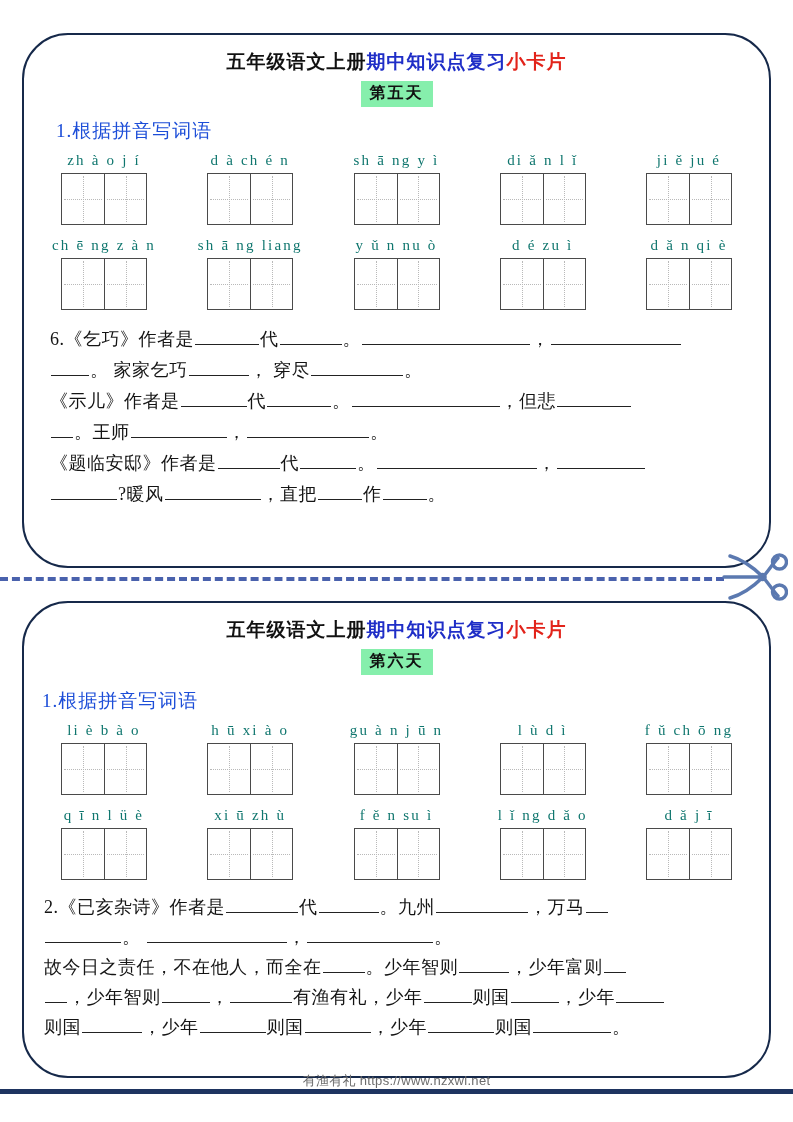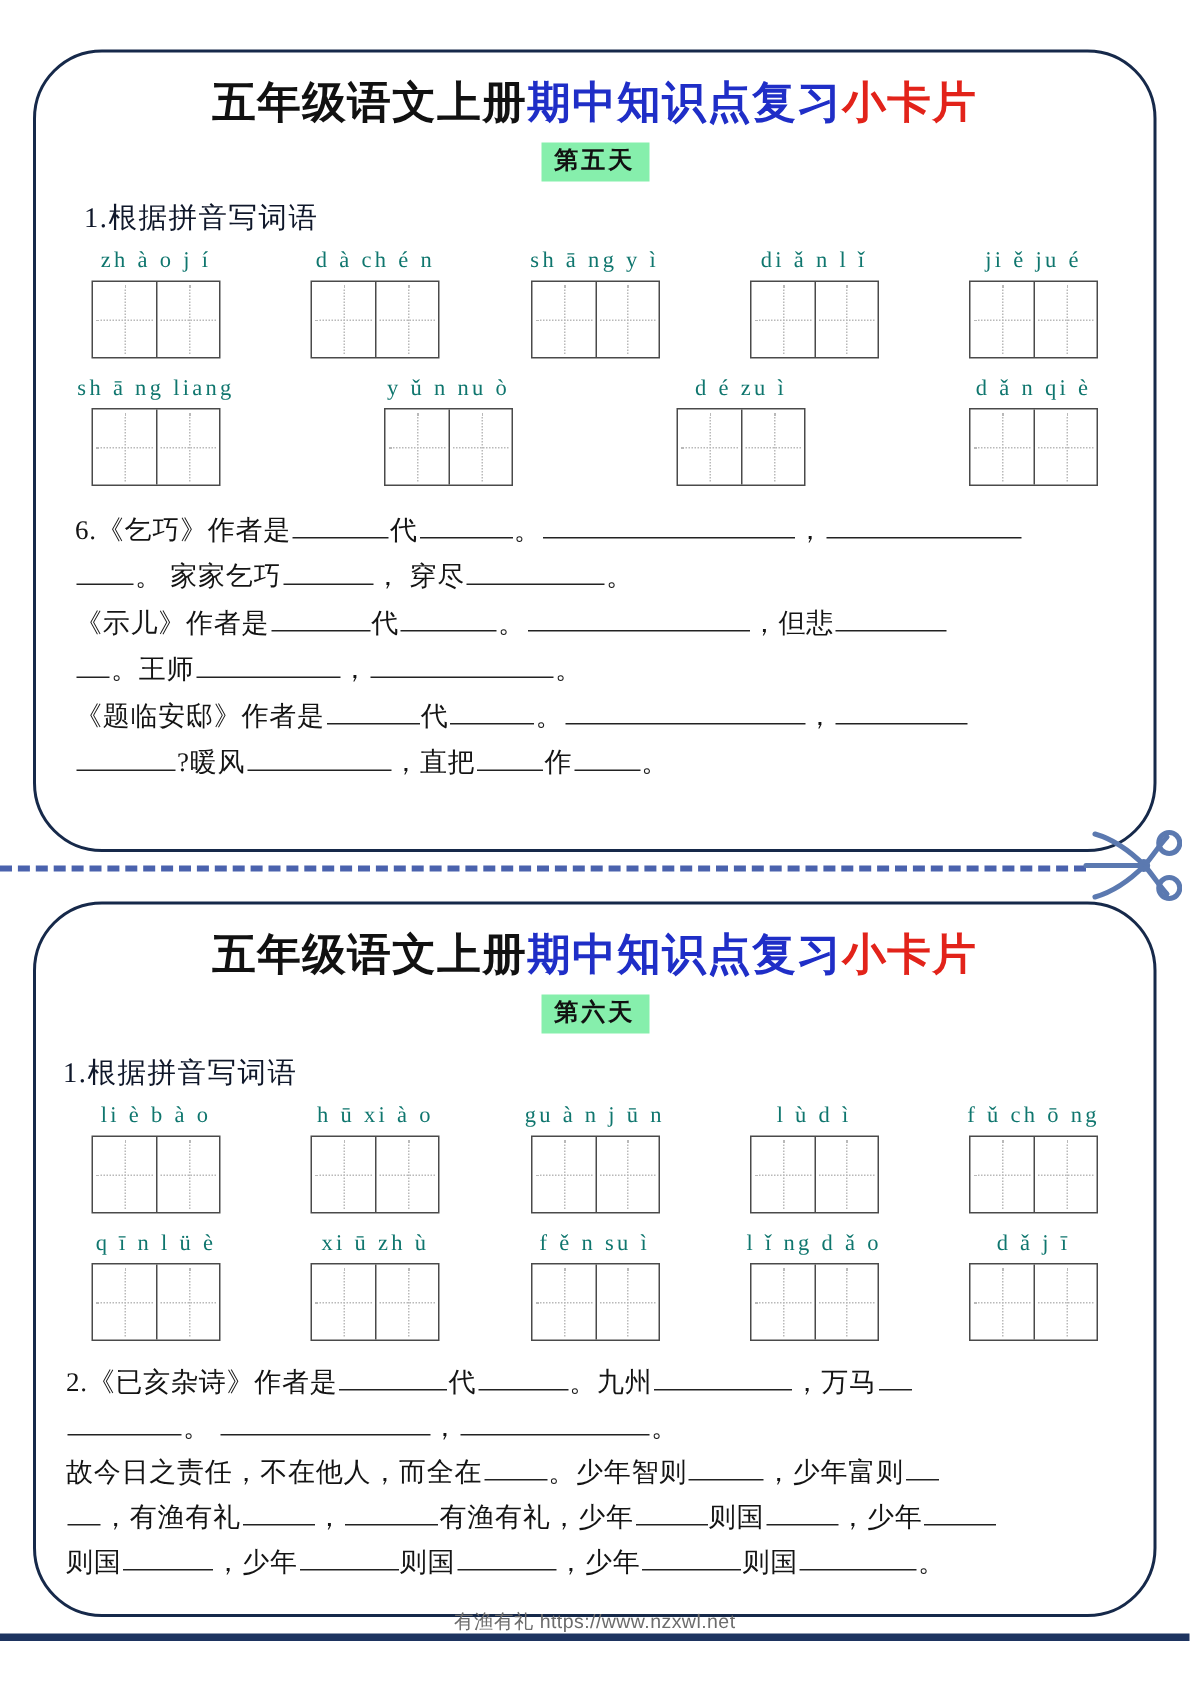--- a/index.html
+++ b/index.html
@@ -32,21 +32,21 @@
     background: #ffffff;
   }
   #card-1 { top: 33px;  height: 535px; }
   #card-2 { top: 601px; height: 477px; }
 
   
   .card-title {
     text-align: center;
     font-family: "Liberation Serif", "DejaVu Serif", serif;
     font-weight: bold;
-    font-size: 29px;
+    font-size: 19px;
     letter-spacing: 1px;
     white-space: nowrap;
     margin-top: 14px;
   }
   .t-black { color: #111111; }
   .t-blue  { color: #1f2ec7; }
   .t-red   { color: #e2231a; }
 
   .day-badge-wrap {
     text-align: center;
@@ -58,21 +58,21 @@
     color: #111111;
     font-weight: bold;
     font-size: 16px;
     padding: 2px 9px 3px 9px;
     letter-spacing: 2px;
   }
 
   
   .sec-head {
     font-size: 19px;
-    color: #0f172a;
+    color: #1d4ed8;
     margin: 11px 0 0 32px;
     letter-spacing: 1px;
   }
   #card-2 .sec-head { margin-left: 18px; margin-top: 13px; }
 
   
   .pinyin-row {
     display: flex;
     justify-content: space-between;
     padding: 0 14px 0 14px;
@@ -228,20 +228,27 @@
           </div>
           <div class="word-cell">
             <div class="pinyin">ji ě   ju é</div>
             <div class="grid2">
               <div class="gcell"></div>
               <div class="gcell"></div>
             </div>
           </div>
         </div>
         <div class="pinyin-row second">
+          <div class="word-cell">
+            <div class="pinyin">ch ē ng z à n</div>
+            <div class="grid2">
+              <div class="gcell"></div>
+              <div class="gcell"></div>
+            </div>
+          </div>
           <div class="word-cell">
             <div class="pinyin">sh ā ng liang</div>
             <div class="grid2">
               <div class="gcell"></div>
               <div class="gcell"></div>
             </div>
           </div>
           <div class="word-cell">
             <div class="pinyin">y ǔ n nu ò</div>
             <div class="grid2">
@@ -370,21 +377,21 @@
               <div class="gcell"></div>
               <div class="gcell"></div>
             </div>
           </div>
         </div>
       </div>
     <div class="fill-body" id="c2-fill">
         <div class="fline"><span>2.《已亥杂诗》作者是</span><span class="bl" style="width: 72px;"></span><span>代</span><span class="bl" style="width: 60px;"></span><span>。九州</span><span class="bl" style="width: 92px;"></span><span>，万马</span><span class="bl" style="width: 22px;"></span></div>
         <div class="fline"><span class="bl" style="width: 76px;"></span><span>。  </span><span class="bl" style="width: 140px;"></span><span>，</span><span class="bl" style="width: 126px;"></span><span>。</span></div>
         <div class="fline"><span>故今日之责任，不在他人，而全在</span><span class="bl" style="width: 42px;"></span><span>。少年智则</span><span class="bl" style="width: 50px;"></span><span>，少年富则</span><span class="bl" style="width: 22px;"></span></div>
-        <div class="fline"><span class="bl" style="width: 22px;"></span><span>，有渔有礼</span><span class="bl" style="width: 48px;"></span><span>，</span><span class="bl" style="width: 62px;"></span><span>有渔有礼，少年</span><span class="bl" style="width: 48px;"></span><span>则国</span><span class="bl" style="width: 48px;"></span><span>，少年</span><span class="bl" style="width: 48px;"></span></div>
+        <div class="fline"><span class="bl" style="width: 22px;"></span><span>，少年智则</span><span class="bl" style="width: 48px;"></span><span>，</span><span class="bl" style="width: 62px;"></span><span>有渔有礼，少年</span><span class="bl" style="width: 48px;"></span><span>则国</span><span class="bl" style="width: 48px;"></span><span>，少年</span><span class="bl" style="width: 48px;"></span></div>
         <div class="fline"><span>则国</span><span class="bl" style="width: 60px;"></span><span>，少年</span><span class="bl" style="width: 66px;"></span><span>则国</span><span class="bl" style="width: 66px;"></span><span>，少年</span><span class="bl" style="width: 66px;"></span><span>则国</span><span class="bl" style="width: 78px;"></span><span>。</span></div>
       </div>
   </div>
 
   <div class="footer-mark">有渔有礼 https://www.nzxwl.net</div>
   <div class="footer-bar"></div>
 
 </div>
 
 </body></html>

